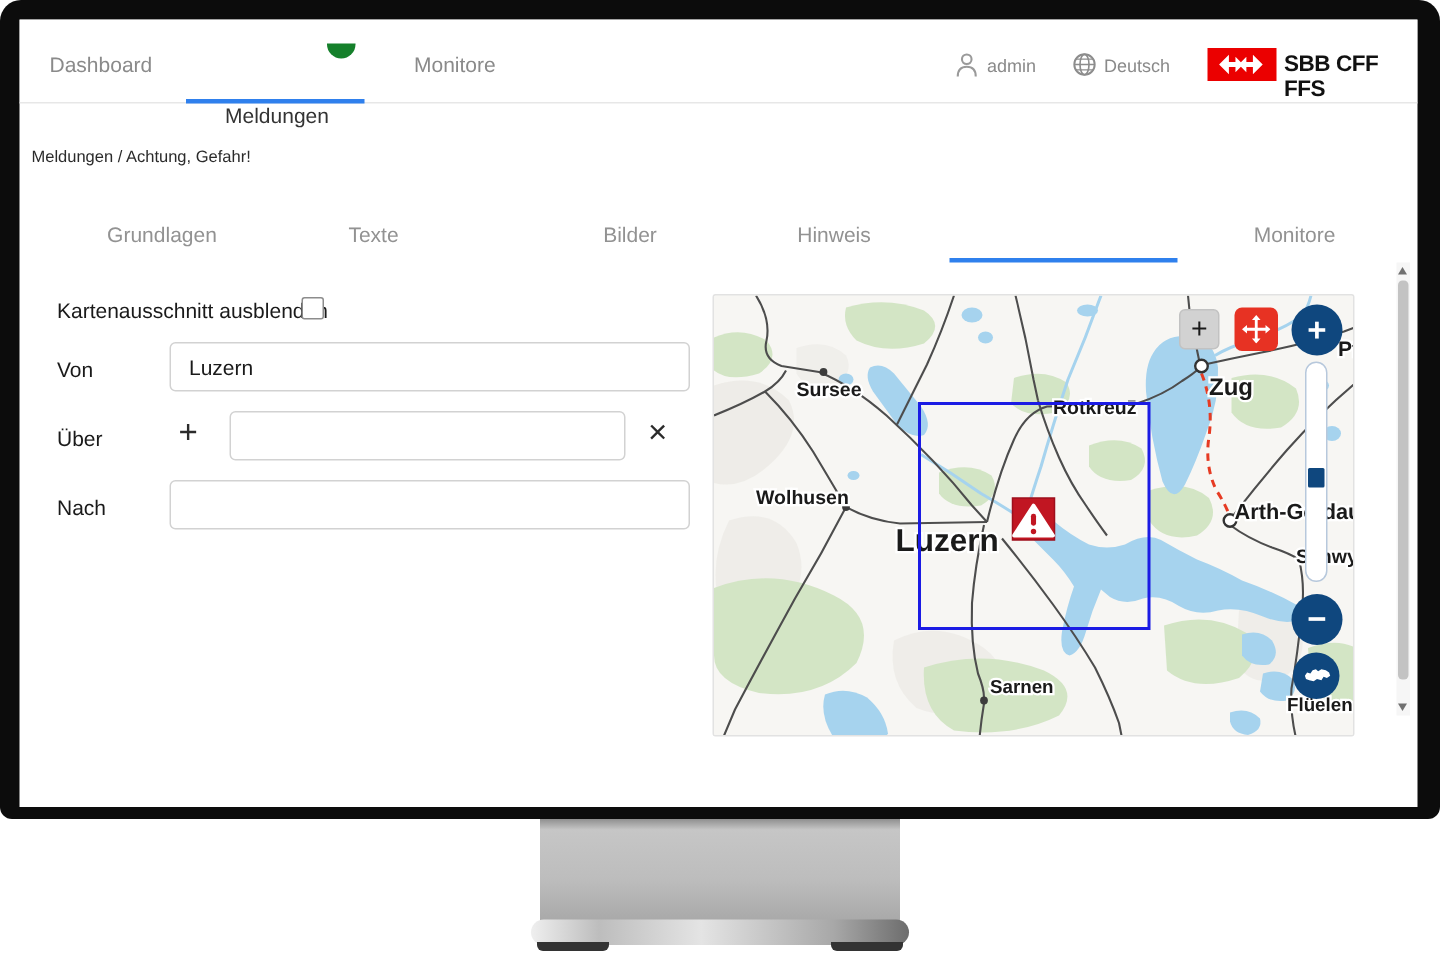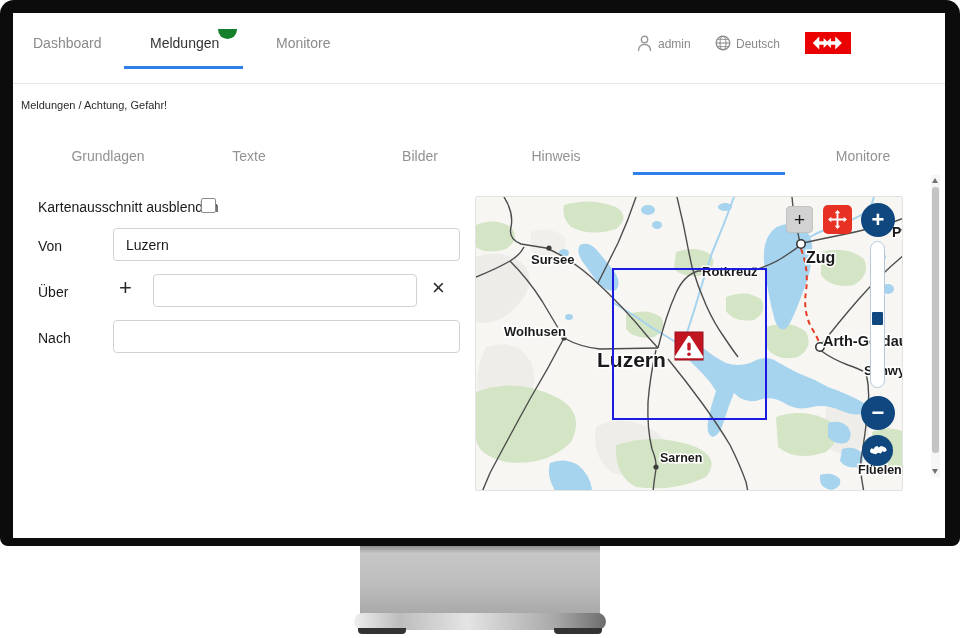--- a/index.html
+++ b/index.html
@@ -8,23 +8,23 @@
 
   
   .bezel { position:absolute; left:0; top:0; width:960px; height:546px; background:#0c0c0c; border-radius:14px 14px 8px 8px; }
   .screen { position:absolute; left:13px; top:13px; width:932px; height:525px; background:#ffffff; overflow:hidden; }
   .stand-neck { position:absolute; left:360px; top:546px; width:240px; height:72px; background:linear-gradient(180deg,#8f8f8f 0%,#c6c6c6 10%,#bdbdbd 55%,#a6a6a6 100%); }
   .stand-base { position:absolute; left:354px; top:613px; width:252px; height:17px; border-radius:9px; background:linear-gradient(90deg,#efefef 0%,#bdbdbd 18%,#e4e4e4 45%,#a8a8a8 80%,#6d6d6d 100%); }
   .foot { position:absolute; top:628px; width:48px; height:6px; background:#333; border-radius:0 0 4px 4px; }
   .foot.left { left:358px; } .foot.right { left:554px; }
 
   
-  .nav { position:absolute; left:0; top:0; width:100%; height:71px; background:#fff; border-bottom:1px solid #e7e7e7; }
+  .nav { position:absolute; left:0; top:0; width:100%; height:56px; background:#fff; border-bottom:1px solid #e7e7e7; }
   .nav-item { position:absolute; top:22px; font-size:14px; color:#8a8a8a; cursor:pointer; }
-  .nav-item.active { color:#333; }
+  .nav-item.active { color:#333;margin-top:34px; }
   .nav-underline { position:absolute; left:111px; top:53px; width:119px; height:3px; background:#2f80ed; }
   .nav-badge { position:absolute; left:205px; top:16px; width:19px; height:10px; background:#15802b; border-radius:0 0 10px 10px; }
   .nav-right-label { position:absolute; top:24px; font-size:12px; color:#8a8a8a; }
   .icon-person, .icon-globe { position:absolute; top:22px; }
   .sbb-logo-box { position:absolute; left:792px; top:19px; width:46px; height:22px; background:#eb0000; display:flex; align-items:center; justify-content:center; }
   .sbb-brand { position:absolute; left:843px; top:21px; font-size:15px; font-weight:bold; color:#111; letter-spacing:-0.3px; }
 
   
   .breadcrumb { position:absolute; left:8px; top:86px; font-size:11px; color:#2b2b2b; }
 
@@ -98,20 +98,21 @@
           </svg>
       </span>
       <div class="nav-right-label" style="left:723px;">Deutsch</div>
 
       <div class="sbb-logo-box">
         <svg width="34" height="16" viewBox="0 0 44 22">
           <path fill="#fff" d="M17 11 L24 4 L24 8.6 L30 8.6 L30 2 L39 11 L30 20 L30 13.4 L24 13.4 L24 18 Z" transform="translate(2,0)"></path>
           <path fill="#fff" d="M20 11 L13 4 L13 8.6 L7 8.6 L7 2 L-2 11 L7 20 L7 13.4 L13 13.4 L13 18 Z" transform="translate(3,0)"></path>
         </svg>
       </div>
+      <div class="sbb-brand">SBB CFF FFS</div>
     </div>
 
     <div class="breadcrumb">Meldungen / Achtung, Gefahr!</div>
 
     <div class="tab" style="left:30px;">Grundlagen</div>
     <div class="tab" style="left:171px;">Texte</div>
     <div class="tab" style="left:342px;">Bilder</div>
     <div class="tab" style="left:478px;">Hinweis</div>
     <div class="tab active" style="left:631px;margin-top:47px;">Lage</div>
     <div class="tab" style="left:785px;">Monitore</div>

